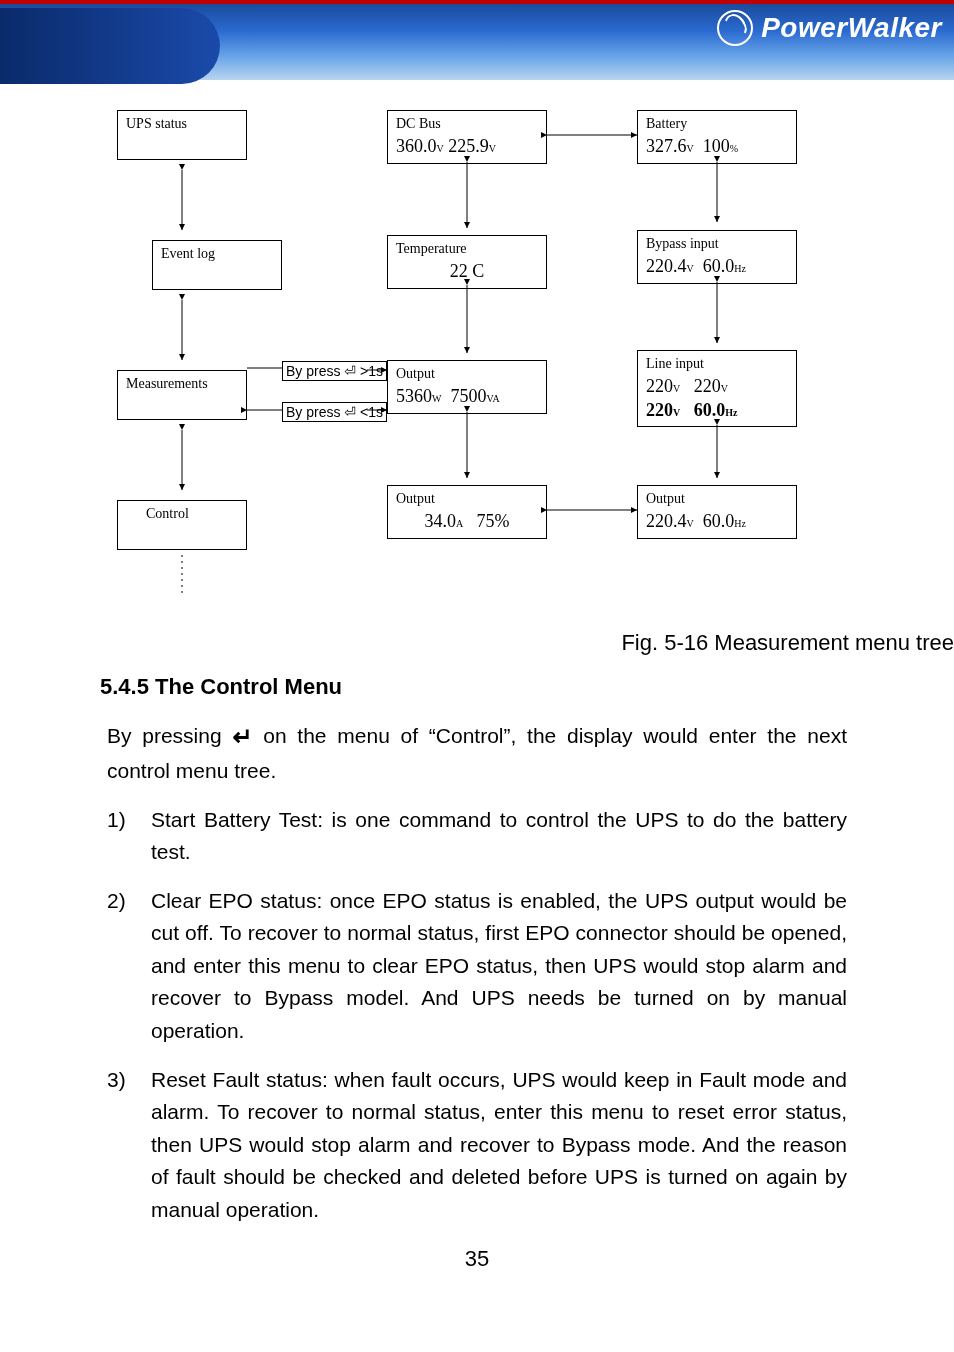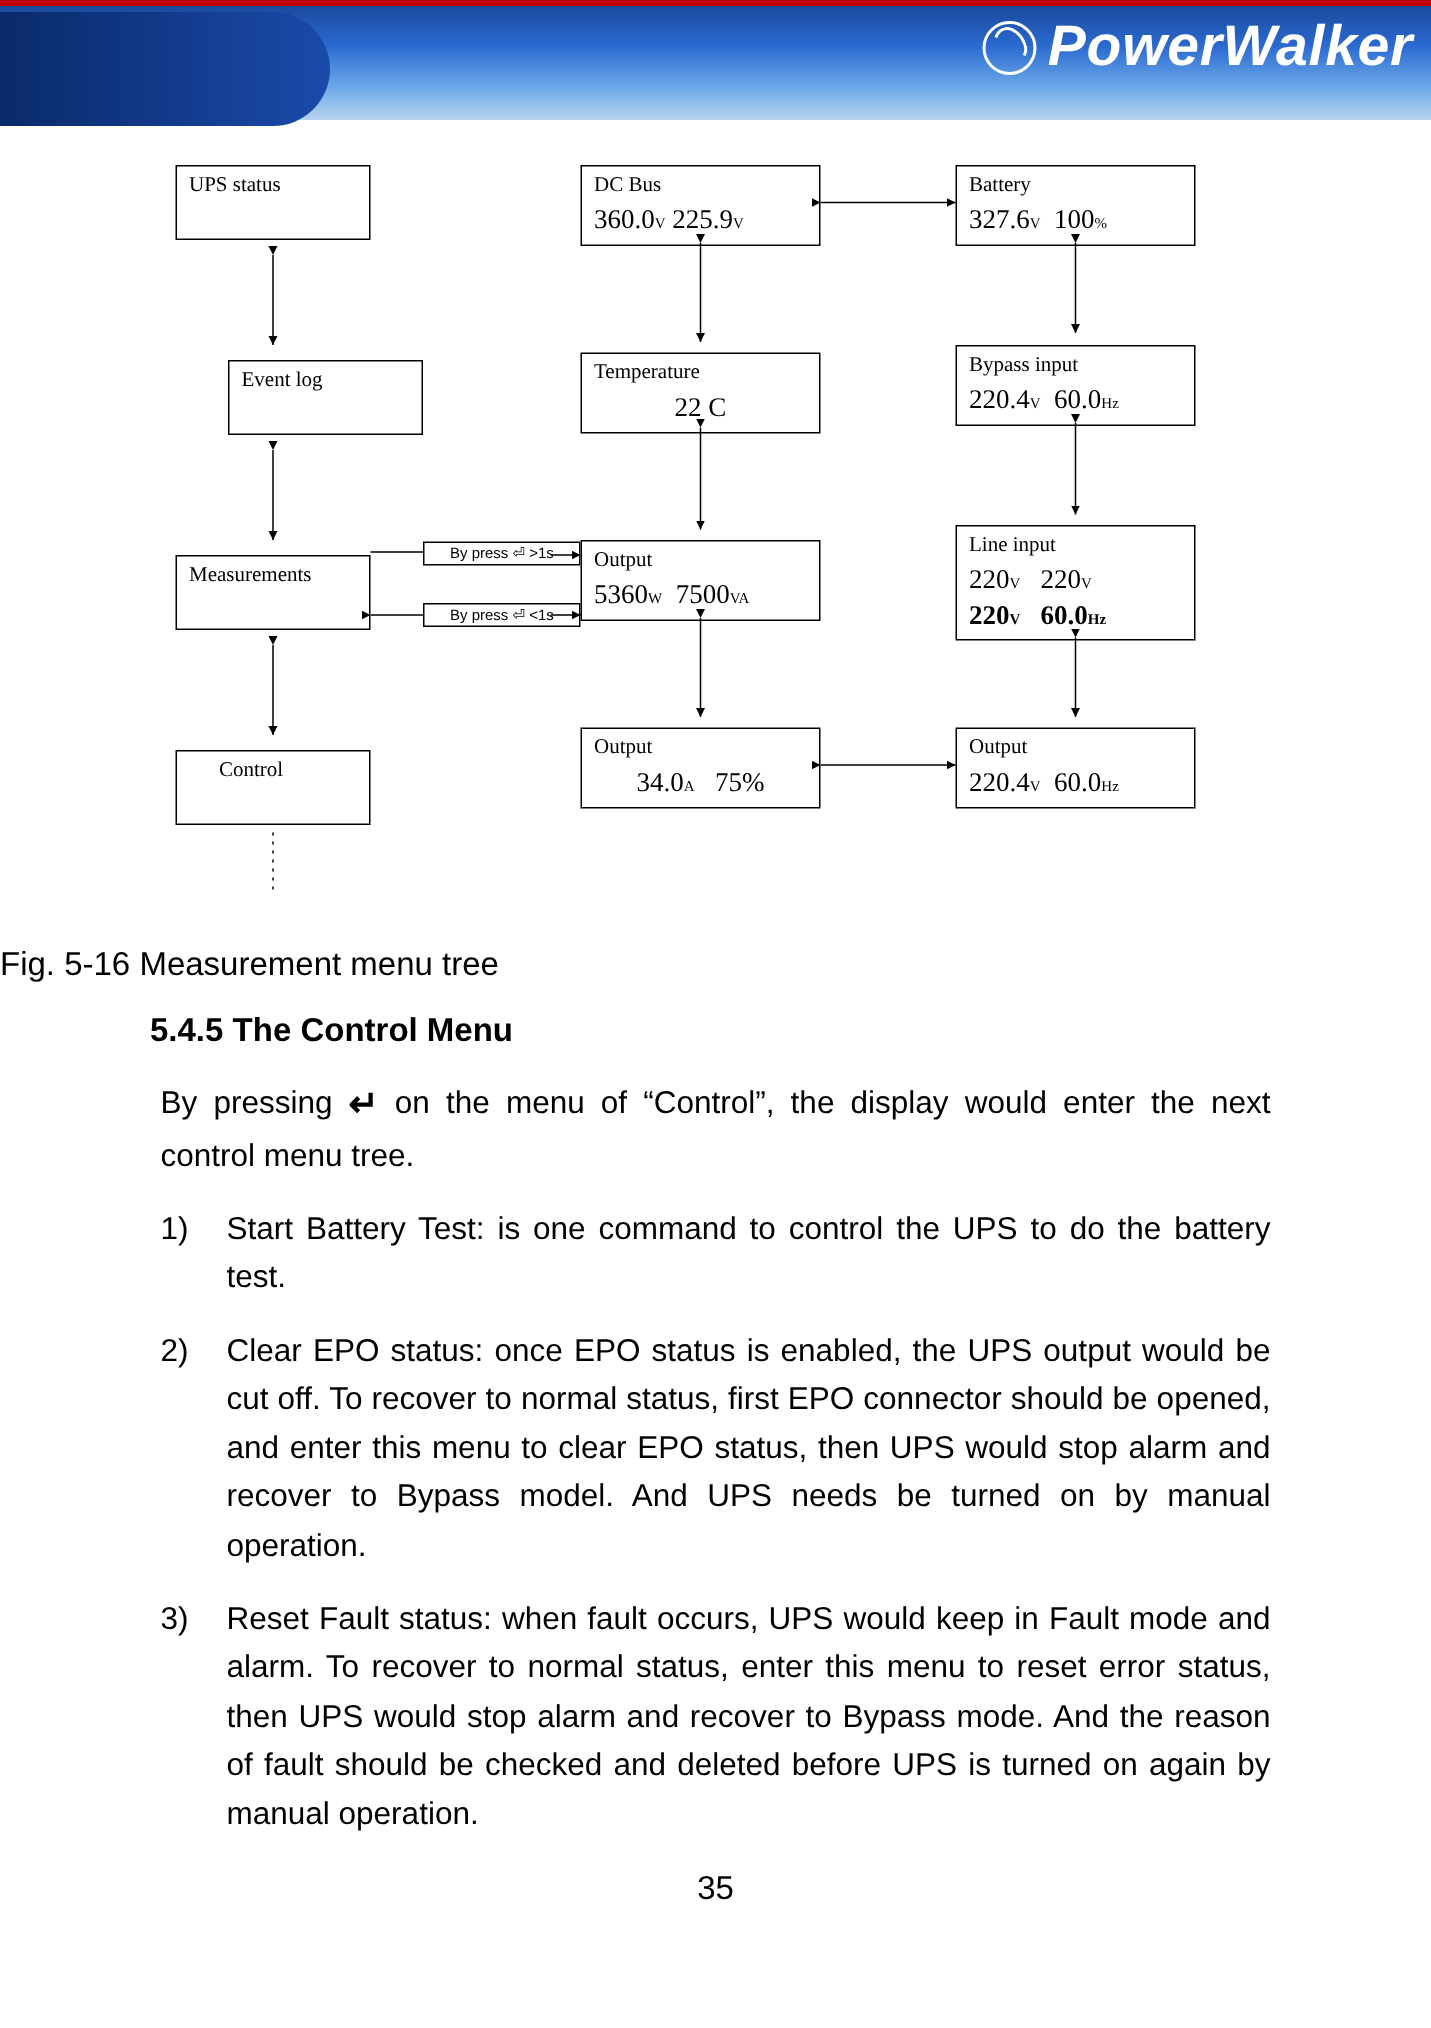--- a/index.html
+++ b/index.html
@@ -43,21 +43,21 @@
     border: 2.5px solid #fff;
     border-radius: 50% 50% 50% 50% / 60% 60% 40% 40%;
     transform: translate(-50%, -55%) rotate(-20deg);
     border-left-color: transparent;
     border-bottom-color: transparent;
   }
   .logo-text {
     font-style: italic;
     font-weight: bold;
     color: #fff;
-    font-size: 38px;
+    font-size: 28px;
     letter-spacing: 0.5px;
   }
   .header-tab {
     position: absolute;
     left: 0;
     top: 4px;
     width: 220px;
     height: 76px;
     background: linear-gradient(to right, #0a2a6a, #1a4aaa);
     border-radius: 0 40px 40px 0;
@@ -82,28 +82,28 @@
   .sub { font-size: 10px; }
   svg.arrows {
     position: absolute;
     left: 0; top: 0;
     width: 100%; height: 100%;
     pointer-events: none;
   }
   .press-label {
     position: absolute;
     font-family: Arial, sans-serif;
-    font-size: 10px;
+    font-size: 14px;
     border: 1px solid #000;
-    padding: 1px 17px;
+    padding: 1px 3px;
     background: #fff;
   }
 
   .fig-caption {
-    text-align: left;
+    text-align: right;
     font-size: 22px;
     margin: 10px auto 18px;
   }
   .section-heading {
     font-weight: bold;
     font-size: 22px;
     margin: 10px 0 18px 100px;
   }
   .body-text {
     width: 740px;

